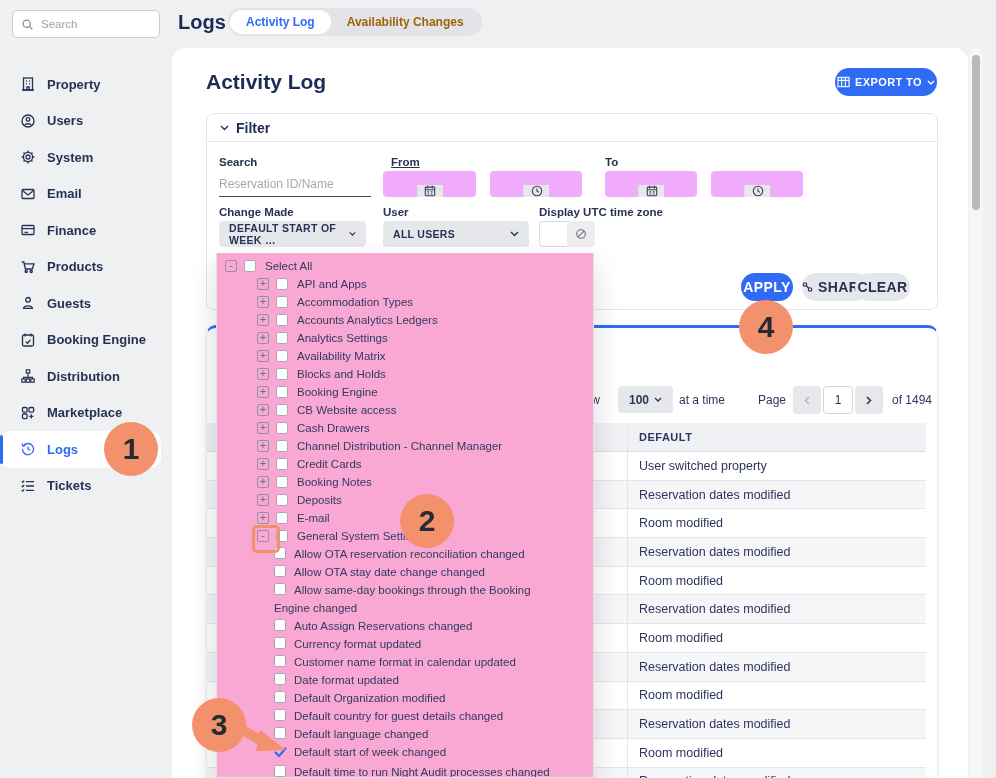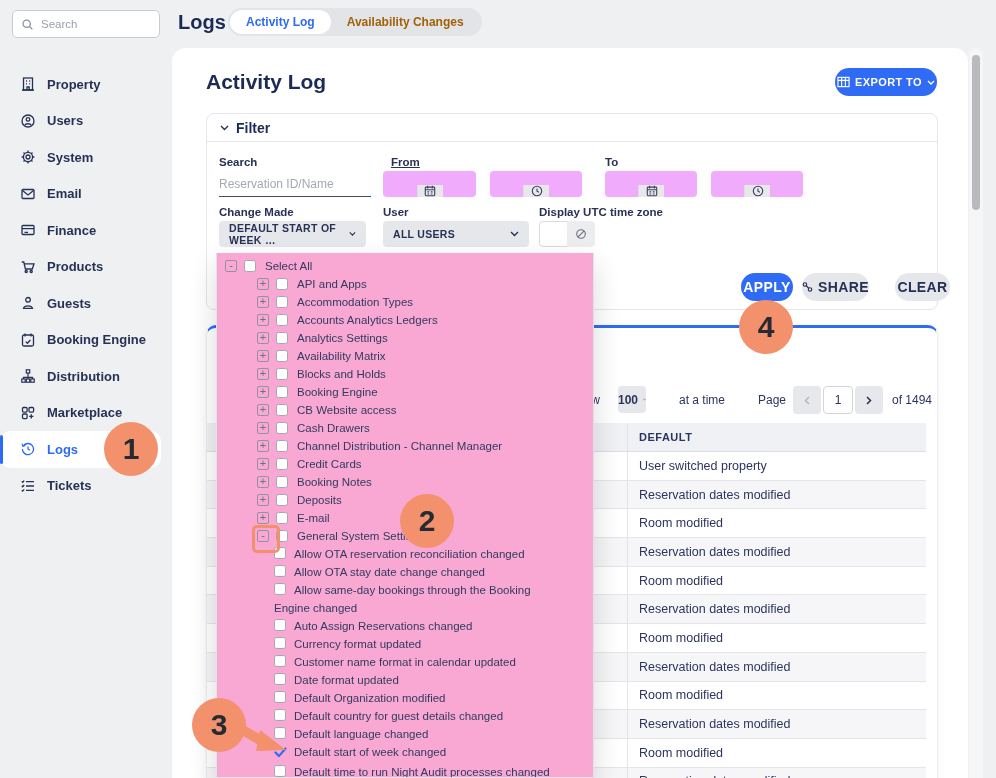--- a/index.html
+++ b/index.html
@@ -46,21 +46,21 @@
   .utc-box { width:28px; background:#fff; border:1px solid #d9dadd; border-right:none; border-radius:4px 0 0 4px; }
   .utc-slash { width:28px; background:#ededf0; display:flex; align-items:center; justify-content:center; border-radius:0 4px 4px 0; }
   .pill-btn { position:absolute; height:28px; border:none; border-radius:14px; font-size:14px; font-weight:bold; letter-spacing:.4px; display:flex; align-items:center; justify-content:center; gap:5px; cursor:pointer; font-family:inherit; color:#273156; background:#e6e7ea; }
   .pill-btn.primary { background:#2f6bf5; color:#fff; }
 
   
   .table-card { position:absolute; left:34px; top:277px; width:732px; height:460px; background:#fff; border:1px solid #ecedf0; border-top:3px solid #2f6bf5; border-radius:10px 10px 0 0; box-shadow:0 2px 8px rgba(25,30,50,.05); }
   .pg-row { position:absolute; left:0; top:58px; width:732px; height:28px; font-size:12px; color:#2b355e; }
   .pg-row > * { position:absolute; }
   .pg-text { top:7px; }
-  .pg-size { left:411px; top:0; width:28px; height:27px; background:#e6e7ea; border-radius:4px; display:flex; align-items:center; justify-content:center; gap:5px; font-weight:bold; cursor:pointer; }
+  .pg-size { left:411px; top:0; width:55px; height:27px; background:#e6e7ea; border-radius:4px; display:flex; align-items:center; justify-content:center; gap:5px; font-weight:bold; cursor:pointer; }
   .pg-btn { top:0; width:28px; height:28px; background:#e7e8eb; border-radius:4px; display:flex; align-items:center; justify-content:center; cursor:pointer; }
   .pg-box { left:616px; top:0; width:30px; height:28px; border:1px solid #d4d5d9; border-radius:4px; }
   .pg-box input { width:100%; height:100%; border:none; outline:none; text-align:center; font-size:12px; color:#273156; font-family:inherit; background:transparent; }
   .grid-table { position:absolute; left:0; top:95px; width:719px; }
   .t-head { display:flex; height:29px; background:#f0f1f4; border-bottom:1px solid #dcdde1; }
   .t-row { display:flex; height:28.7px; border-bottom:1px solid #e4e5e9; background:#fff; }
   .t-row:nth-child(even) { background:#f6f6f8; }
   .c1 { width:421px; border-right:1px solid #e4e5e9; }
   .c2 { flex:1; display:flex; align-items:center; padding-left:11px; }
   .t-head .c2 { font-size:11px; font-weight:bold; letter-spacing:.5px; color:#2c3560; }
@@ -299,21 +299,21 @@
           <span>APPLY</span>
         </button>
       <button class="pill-btn" style="left:595px; top:159px; width:67px;">
         <svg width="12" height="12" viewBox="0 0 14 14" fill="none" stroke="#273156" stroke-width="1.5">
             <circle cx="3.8" cy="3.8" r="2.2"></circle>
             <circle cx="10.2" cy="10.2" r="2.2"></circle>
             <path d="M5.4 5.4l3.2 3.2"></path>
           </svg>
         <span>SHARE</span>
       </button>
-      <button class="pill-btn" style="left:688px; top:159px; width:55px;">
+      <button class="pill-btn" style="left:648px; top:159px; width:55px;">
           <span>CLEAR</span>
         </button>
     </div>
 
     <div class="table-card">
       <div class="pg-row">
         <span class="pg-text" style="left:367px;">View</span>
         <div class="pg-size">
           <span>100</span>
           <svg width="8" height="5" viewBox="0 0 8 5" fill="none" stroke="#273156" stroke-width="1.3">

